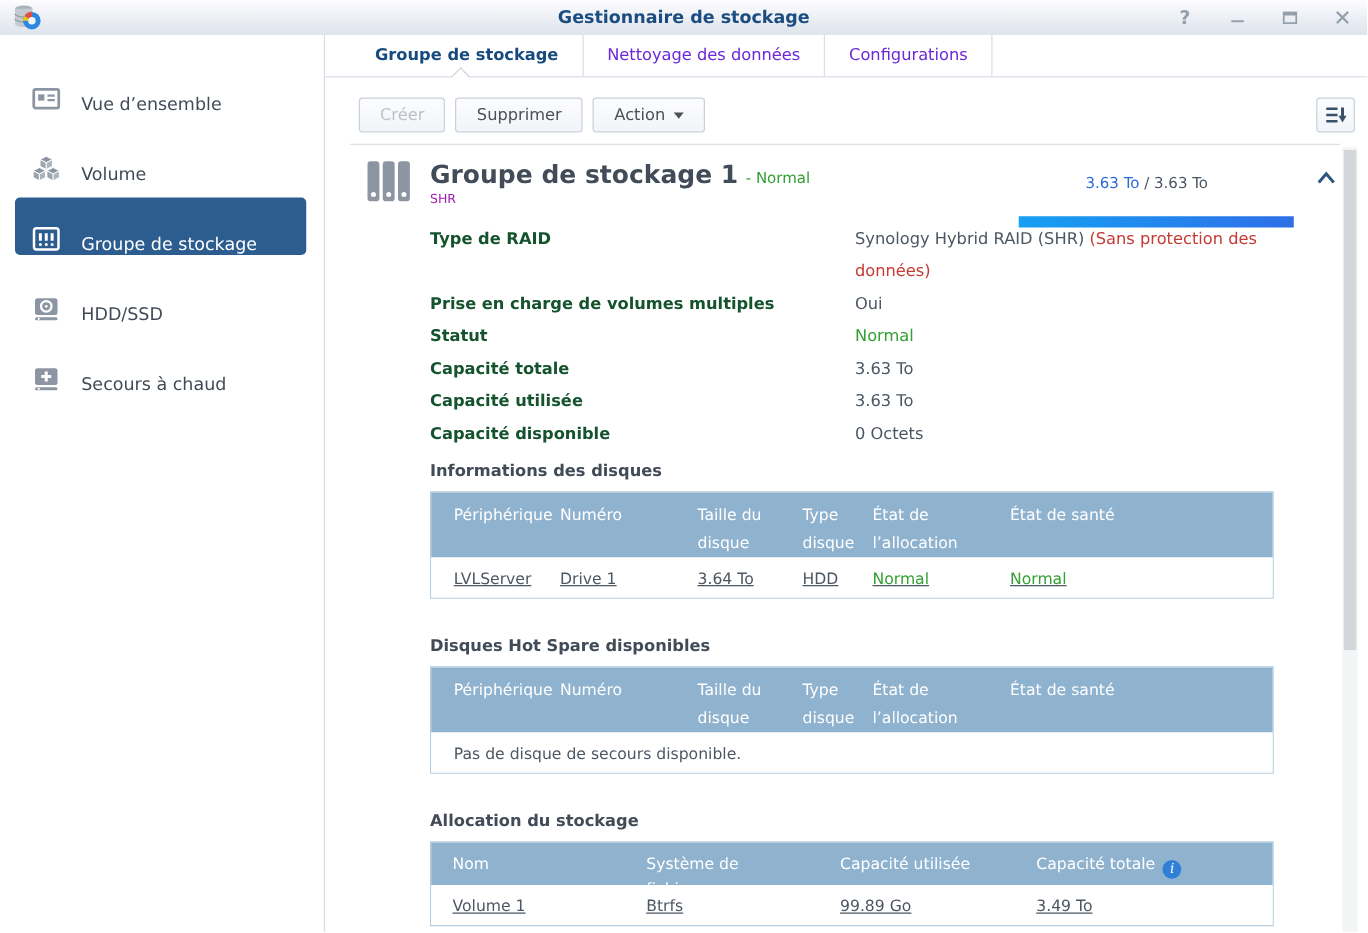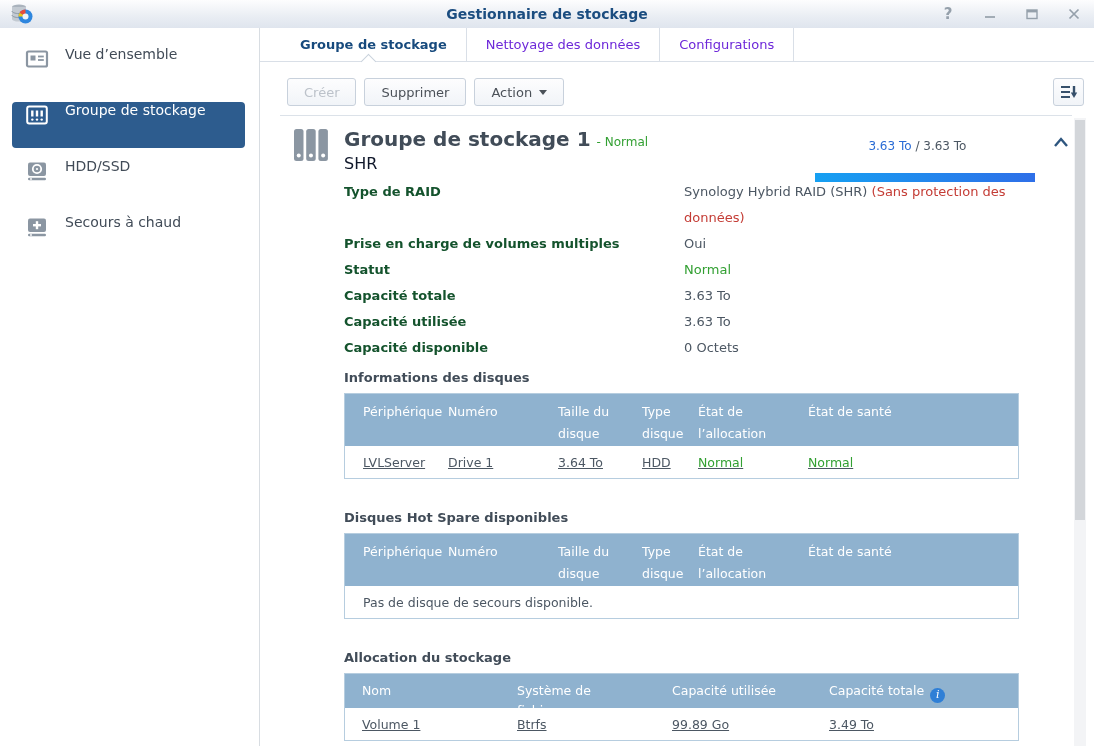--- a/index.html
+++ b/index.html
@@ -24,21 +24,21 @@
     display:flex; align-items:center; gap:26px; color:#95a0ab;
   }
   .window-controls .wc { width:16px; height:16px; display:flex; align-items:center; justify-content:center; cursor:default; }
   .wc-help { font-size:15px; font-weight:bold; color:#95a0ab; }
   
   .main { position:absolute; top:28px; left:0; right:0; bottom:0; display:flex; }
   
   .sidebar { width:260px; border-right:1px solid #d8dde2; background:#fff; padding-top:18px; flex:none; }
   .side-item {
     height:46px; margin:0 14px 10px 12px; border-radius:4px;
-    display:flex; align-items:flex-start; padding-left:12px; gap:15px;
+    display:flex; align-items:flex-end; padding-left:12px; gap:15px;
     font-size:14px; color:#414b57; cursor:pointer;
   }
   .side-item .si-icon { width:26px; height:26px; flex:none; display:flex; align-items:center; justify-content:center; }
   .side-item.selected { background:#2d5c8e; color:#fff; }
   
   .content { flex:1; position:relative; background:#fff; }
   
   .tabs { height:34px; border-bottom:1px solid #d9dfe7; display:flex; padding-left:20px; position:relative; }
   .tab {
     padding:0 19px; display:flex; align-items:center; font-size:13px;
@@ -62,21 +62,21 @@
   .btn.disabled { color:#bcc2ca; cursor:default; }
   .caret { width:0; height:0; border-left:4px solid transparent; border-right:4px solid transparent; border-top:5px solid #4b5158; display:inline-block; }
   .btn-sort { position:absolute; right:10px; top:16px; width:31px; height:28px; padding:0; justify-content:center; }
   
   .panel { position:absolute; left:20px; right:22px; top:87px; bottom:0; border-top:1px solid #dce2e9; background:#fff; }
   .panel-header { position:relative; height:63px; }
   .pg-icon { position:absolute; left:12px; top:12px; }
   .pg-title-block { position:absolute; left:64px; top:11px; }
   .pg-title { font-size:20px; font-weight:bold; color:#414c58; display:inline; }
   .pg-status { font-size:12px; color:#33a033; margin-left:6px; }
-  .pg-sub { font-size:16px; color:#0f172a; margin-top:3px; }
+  .pg-sub { font-size:10px; color:#a21caf; margin-top:3px; }
   .capacity { position:absolute; right:37px; top:9px; width:220px; }
   .cap-text { font-size:12px; margin-bottom:6px; white-space:pre; }
   .cap-used { color:#2a6cd5; }
   .cap-total { color:#4c5763; }
   .cap-bar { width:220px; height:9px; background:linear-gradient(90deg,#16a0f2,#2e6fe8); }
   .collapse-btn { position:absolute; right:2px; top:19px; width:18px; height:16px; cursor:pointer; }
   
   .details { margin-left:64px; width:675px; }
   .detail-row { display:flex; line-height:26px; font-size:13px; }
   .detail-label { width:340px; flex:none; font-weight:bold; color:#14532d; }
@@ -154,20 +154,38 @@
         <span class="si-icon">
           <svg width="24" height="24" viewBox="0 0 24 24">
               <rect x="2" y="4.5" width="20" height="15" rx="1.5" fill="none" stroke="#8b96a2" stroke-width="2.2"></rect>
               <rect x="5.5" y="8.5" width="5" height="5" fill="#8b96a2"></rect>
               <line x1="13" y1="9.5" x2="18.8" y2="9.5" stroke="#8b96a2" stroke-width="1.8"></line>
               <line x1="13" y1="13" x2="18.8" y2="13" stroke="#8b96a2" stroke-width="1.8"></line>
             </svg>
         </span>
         <span>Vue d’ensemble</span>
       </div>
+      <div class="side-item">
+        <span class="si-icon">
+          <svg width="24" height="24" viewBox="0 0 24 24">
+              <g fill="#8b96a2" stroke="#fff" stroke-width="0.8">
+                <path d="M12 2 L17 4.6 L12 7.2 L7 4.6 Z"></path>
+                <path d="M7 4.6 L12 7.2 V12.6 L7 10 Z" opacity="0.85"></path>
+                <path d="M17 4.6 L12 7.2 V12.6 L17 10 Z" opacity="0.7"></path>
+                <path d="M6.5 11 L11.5 13.6 L6.5 16.2 L1.5 13.6 Z"></path>
+                <path d="M1.5 13.6 L6.5 16.2 V21.6 L1.5 19 Z" opacity="0.85"></path>
+                <path d="M11.5 13.6 L6.5 16.2 V21.6 L11.5 19 Z" opacity="0.7"></path>
+                <path d="M17.5 11 L22.5 13.6 L17.5 16.2 L12.5 13.6 Z"></path>
+                <path d="M12.5 13.6 L17.5 16.2 V21.6 L12.5 19 Z" opacity="0.85"></path>
+                <path d="M22.5 13.6 L17.5 16.2 V21.6 L22.5 19 Z" opacity="0.7"></path>
+              </g>
+            </svg>
+        </span>
+        <span>Volume</span>
+      </div>
       <div class="side-item selected">
         <span class="si-icon">
           <svg width="24" height="24" viewBox="0 0 24 24">
               <rect x="2.2" y="3.5" width="19.6" height="17" rx="2" fill="none" stroke="#fff" stroke-width="2"></rect>
               <line x1="7.3" y1="7.5" x2="7.3" y2="13.5" stroke="#fff" stroke-width="2.4"></line>
               <line x1="12" y1="7.5" x2="12" y2="13.5" stroke="#fff" stroke-width="2.4"></line>
               <line x1="16.7" y1="7.5" x2="16.7" y2="13.5" stroke="#fff" stroke-width="2.4"></line>
               <circle cx="7.3" cy="16.6" r="1.2" fill="#fff"></circle>
               <circle cx="12" cy="16.6" r="1.2" fill="#fff"></circle>
               <circle cx="16.7" cy="16.6" r="1.2" fill="#fff"></circle>

